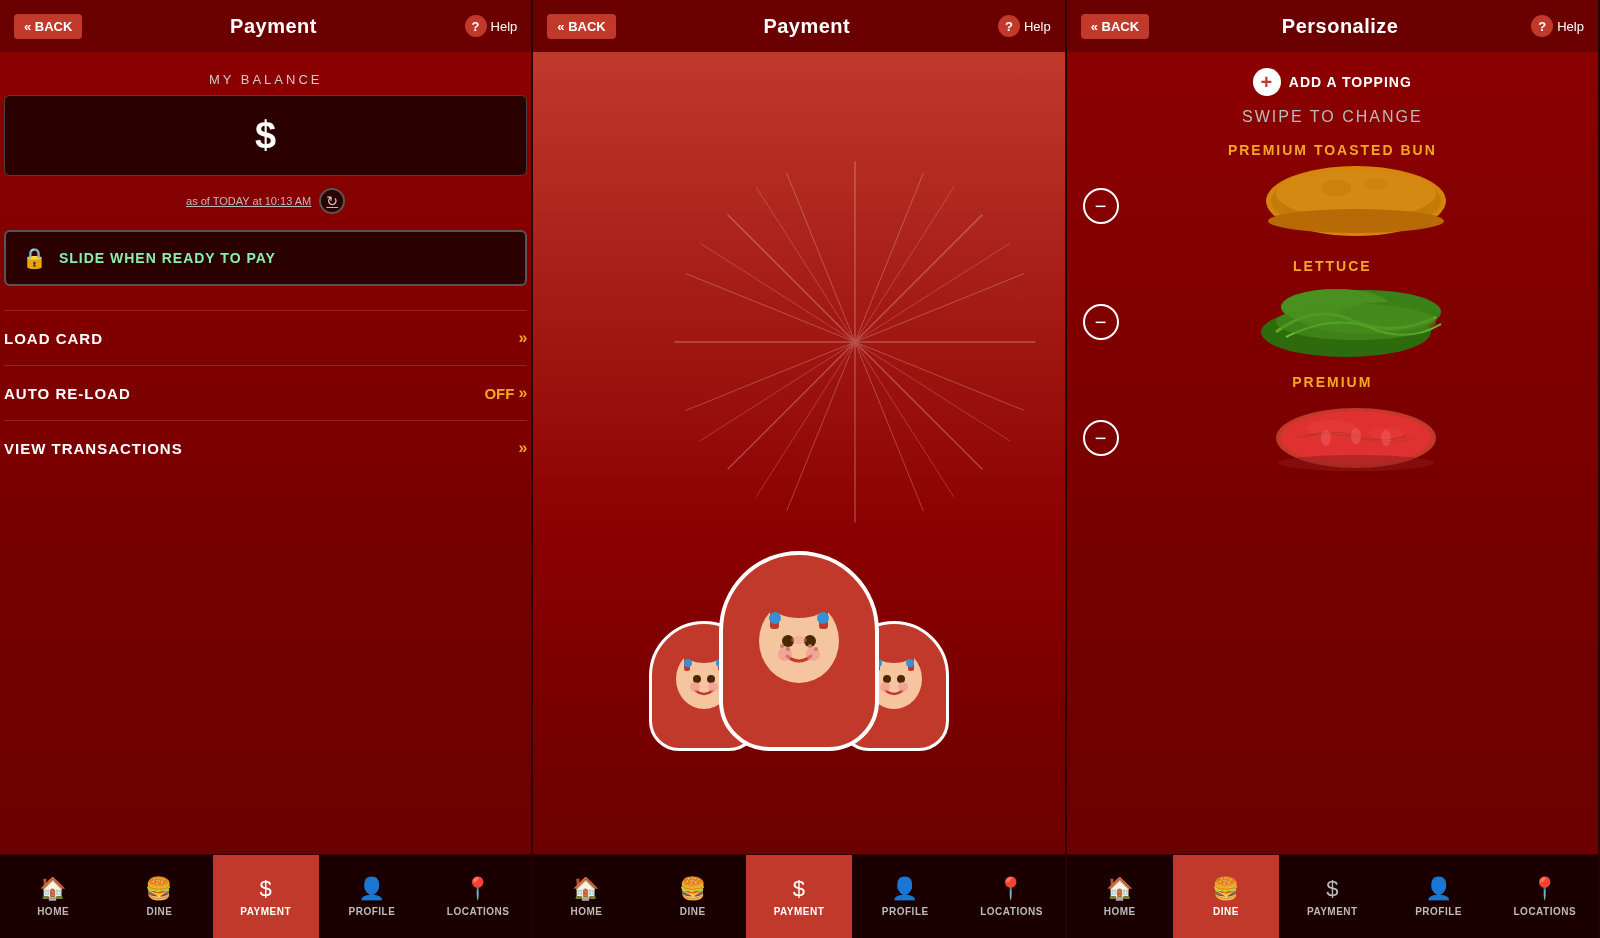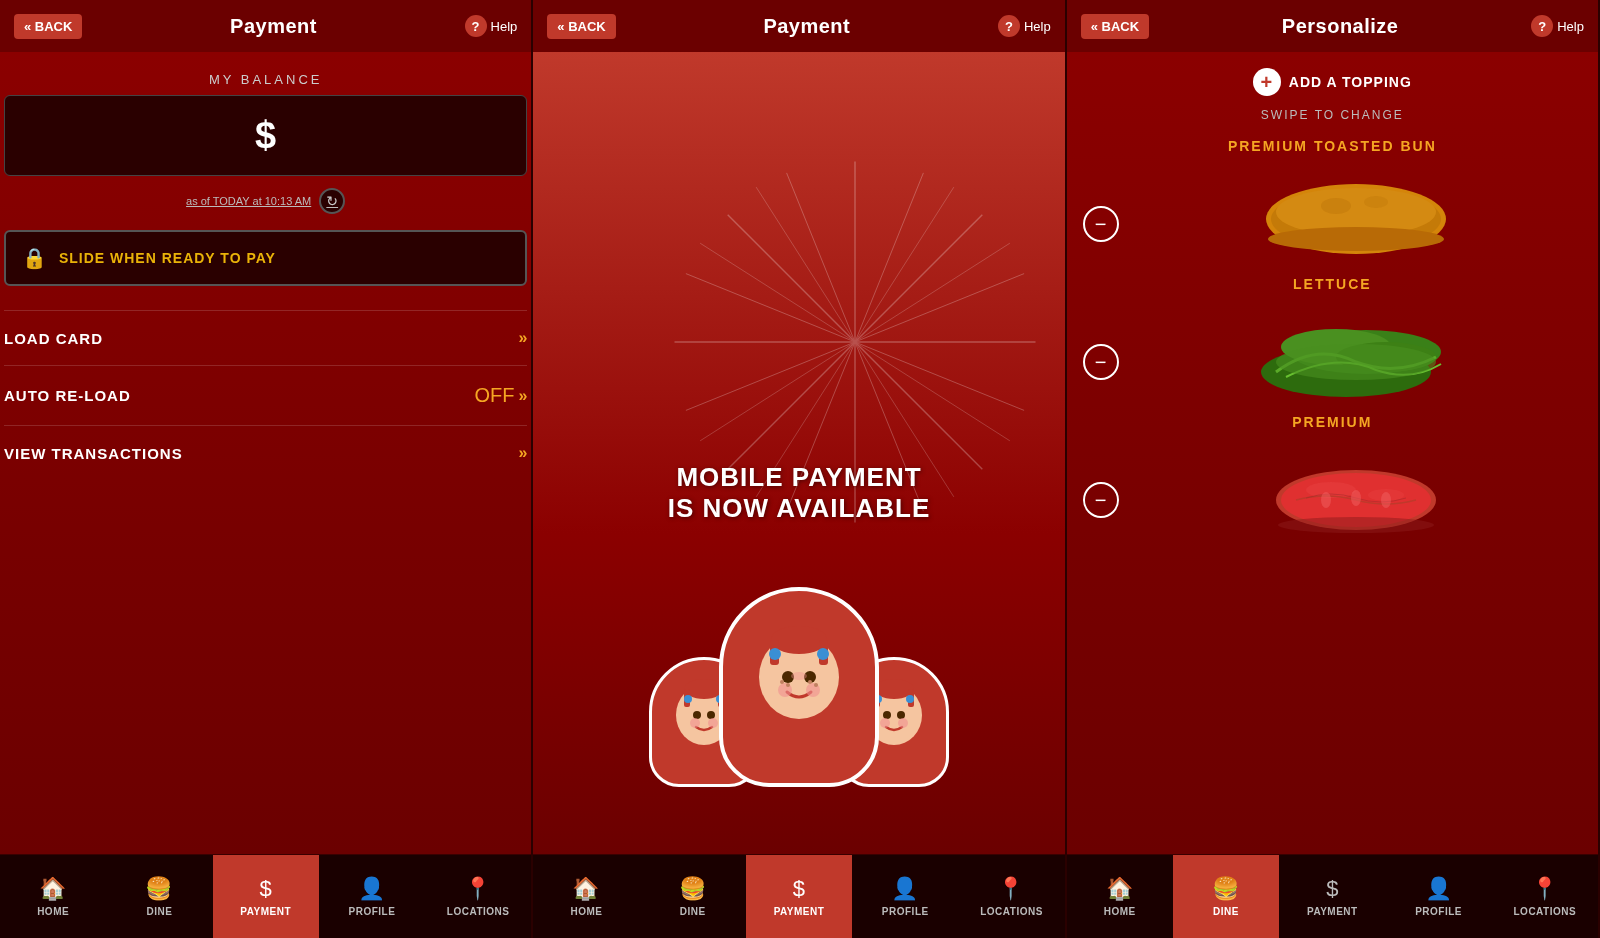--- a/index.html
+++ b/index.html
@@ -139,21 +139,21 @@
       align-items: center;
       gap: 12px;
       cursor: pointer;
       margin-bottom: 24px;
     }
     .lock-icon {
       color: #fff;
       font-size: 20px;
     }
     .slide-text {
-      color: #eab308;
+      color: #86efac;
       font-size: 14px;
       font-weight: bold;
       letter-spacing: 1px;
     }
     .menu-items-s1 {
       width: 100%;
       display: flex;
       flex-direction: column;
     }
     .menu-row {
@@ -169,22 +169,22 @@
       font-weight: bold;
       letter-spacing: 1px;
     }
     .menu-row-right {
       display: flex;
       align-items: center;
       gap: 4px;
     }
     .menu-row-value {
       color: #f5a623;
-      font-size: 20px;
-      font-weight: normal;
+      font-size: 15px;
+      font-weight: bold;
     }
     .chevron-right {
       color: #f5a623;
       font-size: 16px;
       font-weight: bold;
     }
 
     
     .screen2 .content {
       flex: 1;
@@ -256,31 +256,30 @@
       background: #fff;
       color: #c0392b;
       display: flex;
       align-items: center;
       justify-content: center;
       font-size: 20px;
       font-weight: bold;
     }
     .swipe-label {
       color: #bbb;
-      font-size: 12px;
+      font-size: 16px;
       letter-spacing: 2px;
       margin-bottom: 16px;
     }
     .topping-row {
       width: 100%;
       display: flex;
       flex-direction: column;
       align-items: center;
       margin-bottom: 12px;
-      gap: 22px;
     }
     .topping-name {
       color: #f5a623;
       font-size: 14px;
       font-weight: bold;
       letter-spacing: 2px;
       margin-bottom: 8px;
       text-align: center;
     }
     .topping-item-row {
@@ -471,23 +470,20 @@
         <line x1="72" y1="-178" x2="-72" y2="178" stroke="white" stroke-width="1"></line>
         <line x1="-178" y1="-72" x2="178" y2="72" stroke="white" stroke-width="1"></line>
         <line x1="178" y1="-72" x2="-178" y2="72" stroke="white" stroke-width="1"></line>
         <line x1="-163" y1="-104" x2="163" y2="104" stroke="white" stroke-width="0.8"></line>
         <line x1="163" y1="-104" x2="-163" y2="104" stroke="white" stroke-width="0.8"></line>
         <line x1="-104" y1="-163" x2="104" y2="163" stroke="white" stroke-width="0.8"></line>
         <line x1="104" y1="-163" x2="-104" y2="163" stroke="white" stroke-width="0.8"></line>
       </g>
     </svg>
 
-    <div class="mobile-pay-headline">
-      MOBILE PAYMENT<br>IS NOW AVAILABLE
-    </div>
 
     <div class="mascot-container">
 
       <div style="position:relative; width:300px; height:220px; display:flex; align-items:flex-end; justify-content:center;">
 
         <div style="position:absolute; left:0; bottom:0; width:110px; height:130px; background:#c0392b; border-radius:55px 55px 30px 30px; border:3px solid #fff; display:flex; align-items:center; justify-content:center; z-index:1; overflow:hidden;">
           <svg viewBox="0 0 80 90" width="80" height="90">
             <ellipse cx="40" cy="38" rx="28" ry="30" fill="#f5c5a0"></ellipse>
             <circle cx="33" cy="38" r="4" fill="#4a2800"></circle>
             <circle cx="47" cy="38" r="4" fill="#4a2800"></circle>

